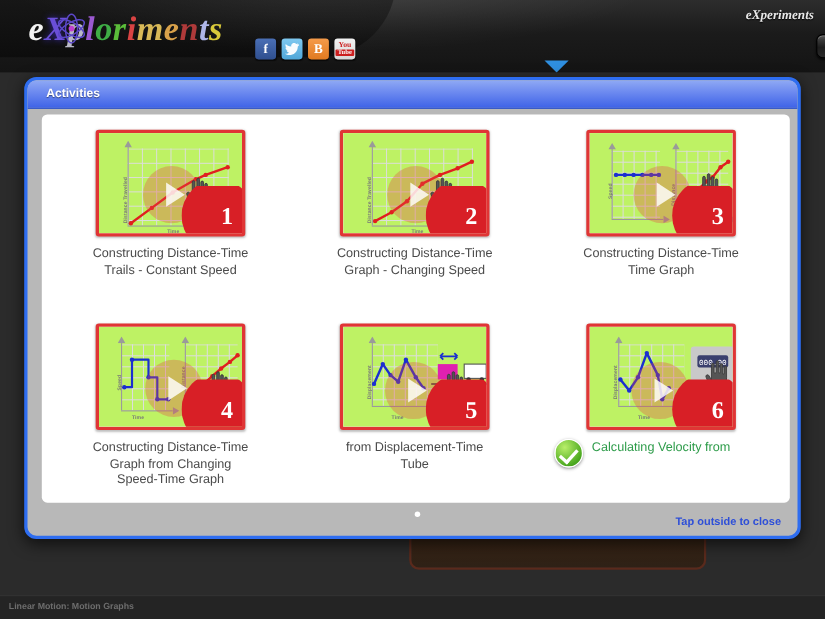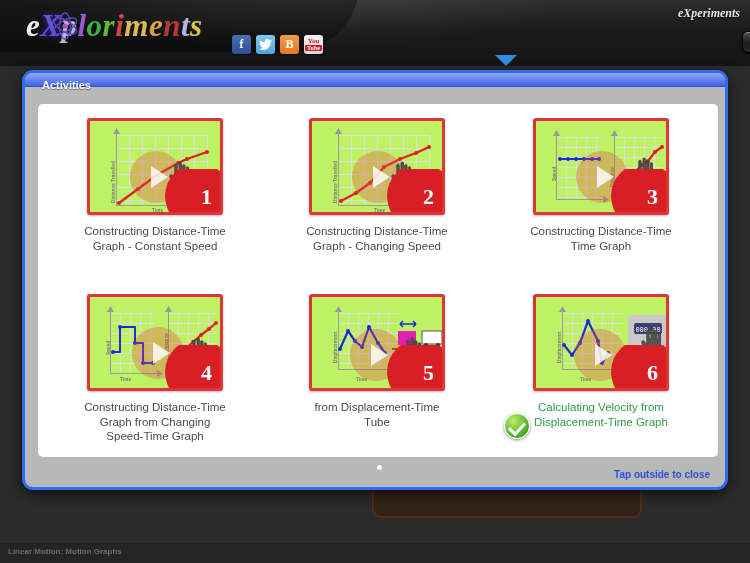--- a/index.html
+++ b/index.html
@@ -125,21 +125,21 @@
   
   .modal{
     position:absolute; left:22px; top:70px; width:706px; height:420px;
     background:#b8b8b8;
     border:3px solid #2e6df0;
     border-radius:11px;
     box-shadow:0 4px 14px rgba(0,0,0,.65);
     overflow:hidden;
   }
   .modal-head{
-    position:absolute; left:0; top:0; width:100%; height:14px;
+    position:absolute; left:0; top:0; width:100%; height:26px;
     background:linear-gradient(180deg,#8fa9f4 0%,#6f8cf0 40%,#3f63e8 100%);
     border-bottom:1px solid #2c52c9;
   }
   .modal-head span{
     position:absolute; left:17px; top:6px;
     color:#fff; font-size:11px; font-weight:bold;
     text-shadow:0 1px 1px rgba(0,0,0,.45);
   }
   .modal-body{
     position:absolute; left:13px; top:31px; width:680px; height:353px;
@@ -332,21 +332,21 @@
     <path d="M11 2 C11 0.6 13.4 0.6 13.4 2 L13.4 12 L14.6 12 L14.6 4.6 C14.6 3.3 17 3.3 17 4.6 L17 13 L18.2 13 L18.2 6.6 C18.2 5.4 20.5 5.4 20.5 6.6 L20.5 16.5 C20.5 23.5 17.6 28.6 12.6 28.6 C8 28.6 5.6 25.6 4.2 21.6 L1.8 15.6 C1.2 14 3.6 13 4.5 14.5 L6.8 18.4 L6.8 4.3 C6.8 2.9 9.2 2.9 9.2 4.3 L9.2 12 L11 12 Z" fill="#555" stroke="#3a3a3a" stroke-width="0.8"></path>
   </svg>
             </div>
        <div class="badge">
          <span>1</span>
        </div>
      </div>
 
      <div class="caption">
             <div>Constructing Distance-Time</div>
-            <div>Graph - Constant Speed</div>
+            <div>Trails - Constant Speed</div>
           </div>
         </div>
         <div class="card card-r1 card-c2">
           <div class="thumb">
        <div class="thumb-inner">
               <div class="grid-bg" style="left:26px;top:14px;width:92px;height:70px;background-size:13px 13px;"></div>
               <div class="axis-v" style="left:26px;top:12px;height:72px;"></div>
               <div class="axis-h" style="left:26px;top:84px;width:95px;"></div>
               <svg style="position:absolute;left:23px;top:7px;width:7px;height:6px" viewBox="0 0 7 6">
                 <path d="M3.5 0 L7 6 L0 6Z" fill="#9a9a9a"></path>
@@ -581,21 +581,20 @@
     <path d="M11 2 C11 0.6 13.4 0.6 13.4 2 L13.4 12 L14.6 12 L14.6 4.6 C14.6 3.3 17 3.3 17 4.6 L17 13 L18.2 13 L18.2 6.6 C18.2 5.4 20.5 5.4 20.5 6.6 L20.5 16.5 C20.5 23.5 17.6 28.6 12.6 28.6 C8 28.6 5.6 25.6 4.2 21.6 L1.8 15.6 C1.2 14 3.6 13 4.5 14.5 L6.8 18.4 L6.8 4.3 C6.8 2.9 9.2 2.9 9.2 4.3 L9.2 12 L11 12 Z" fill="#555" stroke="#3a3a3a" stroke-width="0.8"></path>
   </svg>
             </div>
        <div class="badge">
          <span>6</span>
        </div>
      </div>
      <div class="check"></div>
      <div class="caption done">
             <div>Calculating Velocity from</div>
-            <div>Displacement-Time Graph</div>
           </div>
         </div>
       </div>
   </div>
 
   <div class="modal-foot">
     <div class="page-dot"></div>
     <div class="tap-close">Tap outside to close</div>
   </div>
 </div>

